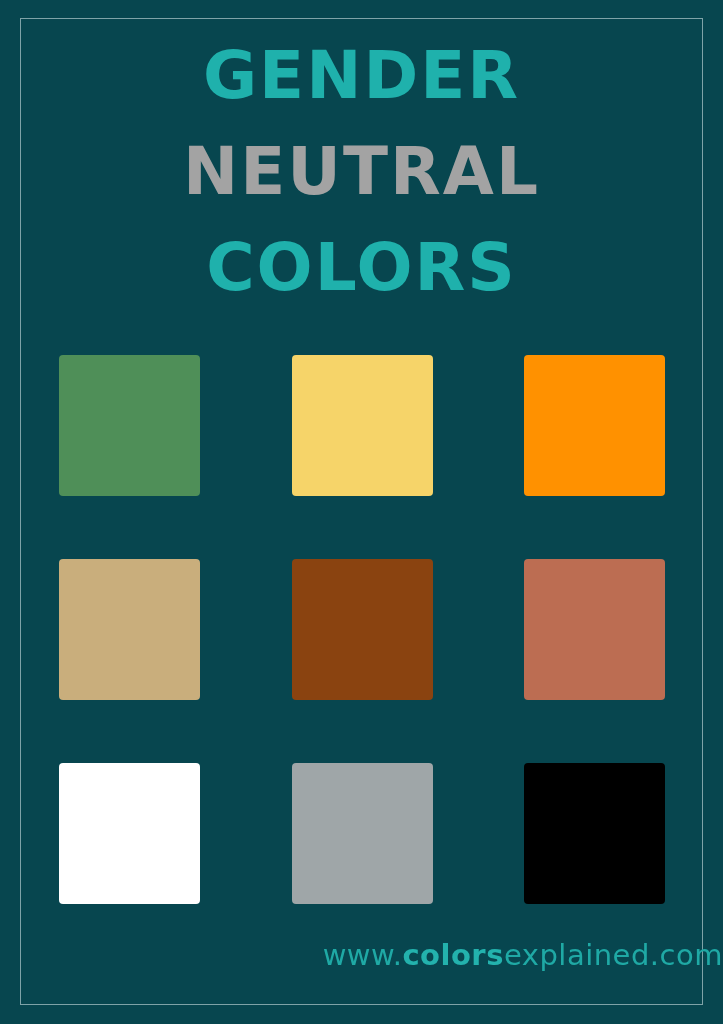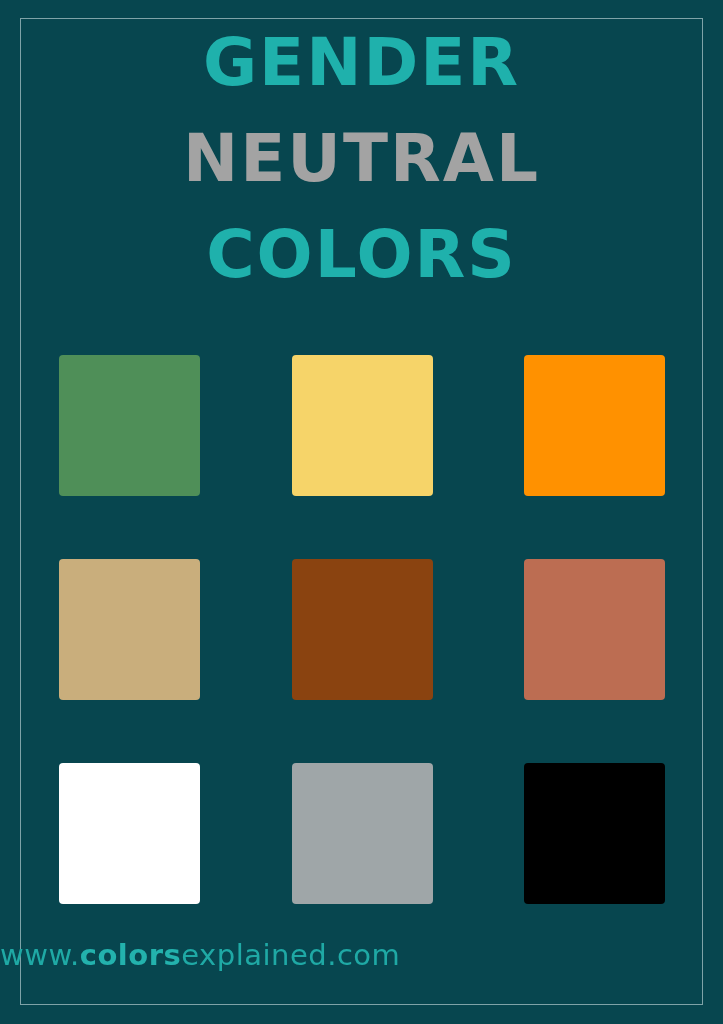--- a/index.html
+++ b/index.html
@@ -28,21 +28,21 @@
     right: 20px;
     bottom: 19px;
     border: 1px solid #7FA3A8;
     box-sizing: border-box;
     pointer-events: none;
   }
 
   #title-block {
     position: absolute;
     left: 0;
-    top: 15px;
+    top: 28px;
     width: 723px;
     text-align: center;
   }
 
   .title-line {
     display: block;
     color: #1FB1AC;
     font-family: "DejaVu Sans", sans-serif;
     font-weight: bold;
     font-size: 66px;
@@ -71,21 +71,21 @@
     width: 141px;
     height: 141px;
     border-radius: 4px;
   }
 
   #footer {
     position: absolute;
     left: 0;
     top: 938px;
     width: 723px;
-    text-align: left;
+    text-align: right;
   }
 
   #footer-text {
     color: #1FA9A5;
     font-family: "DejaVu Sans", sans-serif;
     font-size: 29px;
     letter-spacing: 0.5px;
     white-space: nowrap;
   }
   #footer-text .brand {

